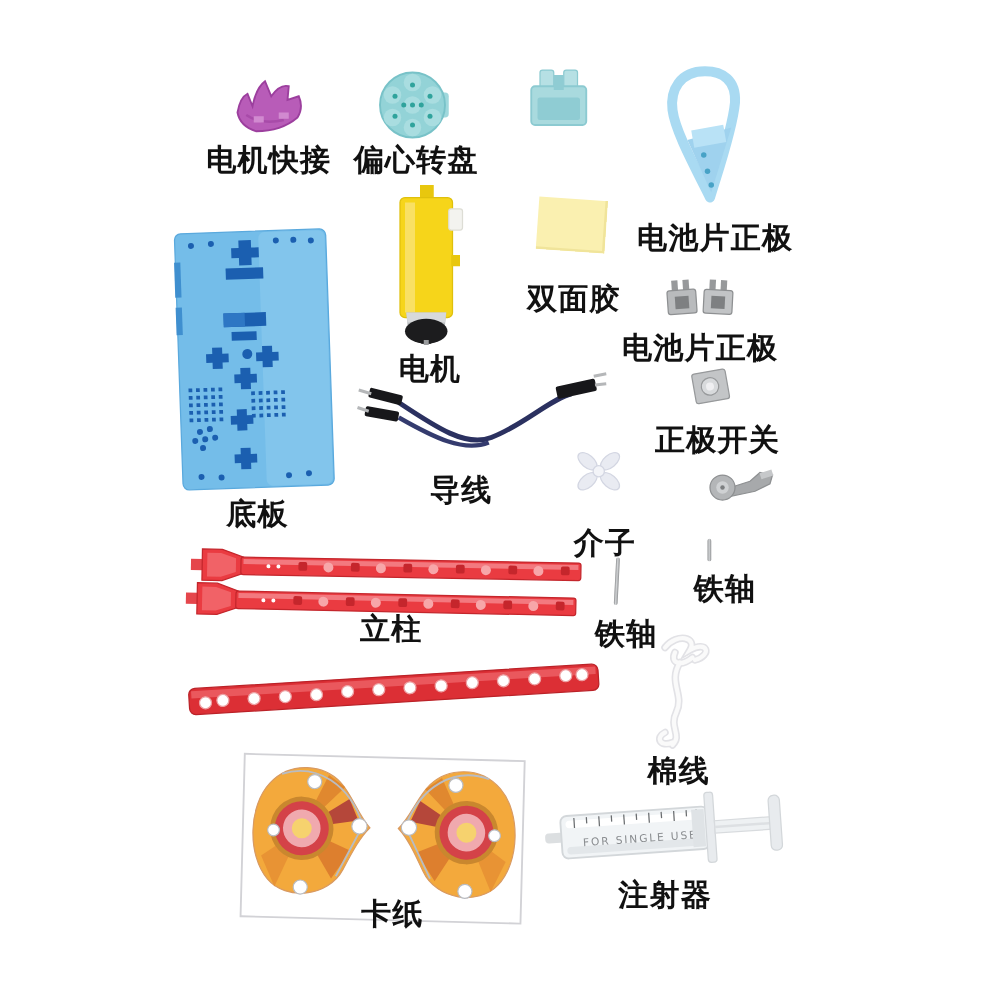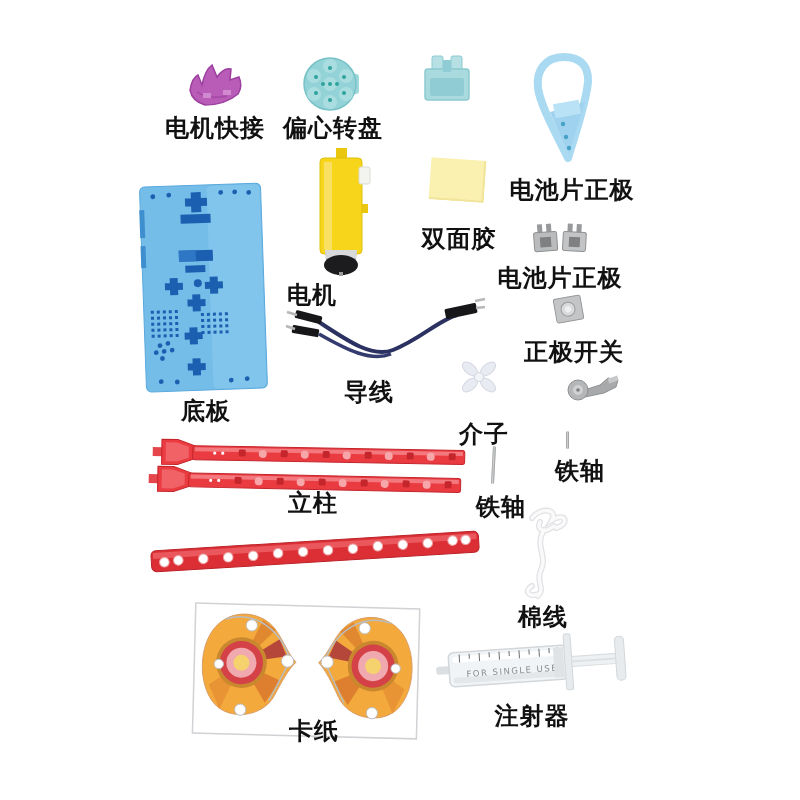--- a/index.html
+++ b/index.html
@@ -176,21 +176,21 @@
       <rect x="47" y="19" width="11" height="17" rx="2" fill="#f3f3ef" stroke="#ddddd5"></rect>
       <rect x="49" y="56" width="7" height="9" fill="#e8c70e"></rect>
       <rect x="12" y="14" width="8" height="88" fill="#fae276" opacity=".8"></rect>
       <path d="M13,102 L45,102 L43,122 L15,122 Z" fill="#b9bcbe"></path>
       <path d="M13,102 L45,102 L44,110 L14,110 Z" fill="#d7d9db"></path>
       <ellipse cx="29" cy="117" rx="17" ry="10" fill="#1c1c1e"></ellipse>
       <rect x="25" y="120" width="8" height="7" fill="#1c1c1e"></rect>
       <rect x="27" y="124" width="4" height="4" fill="#9a9c9e"></rect>
     </svg>
   </div>
-  <div class="plabel" style="left:312px;top:279px">电机</div>
+  <div class="plabel" style="left:344px;top:279px">电机</div>
 
   <div class="part tape" style="left:430px;top:159px;width:55px;height:42px;transform:rotate(4deg)"></div>
   <div class="plabel" style="left:459px;top:223px">双面胶</div>
 
   <div class="part" style="left:532px;top:224px">
     <svg width="58" height="32" viewBox="0 0 58 32">
       <g transform="rotate(-4 14 16)">
         <rect x="6" y="0" width="5" height="11" fill="#97999b"></rect>
           <rect x="15" y="0" width="5" height="11" fill="#97999b"></rect>
         <rect x="2" y="8" width="23" height="19" rx="2" fill="#b9bbbd" stroke="#8e9092"></rect>

